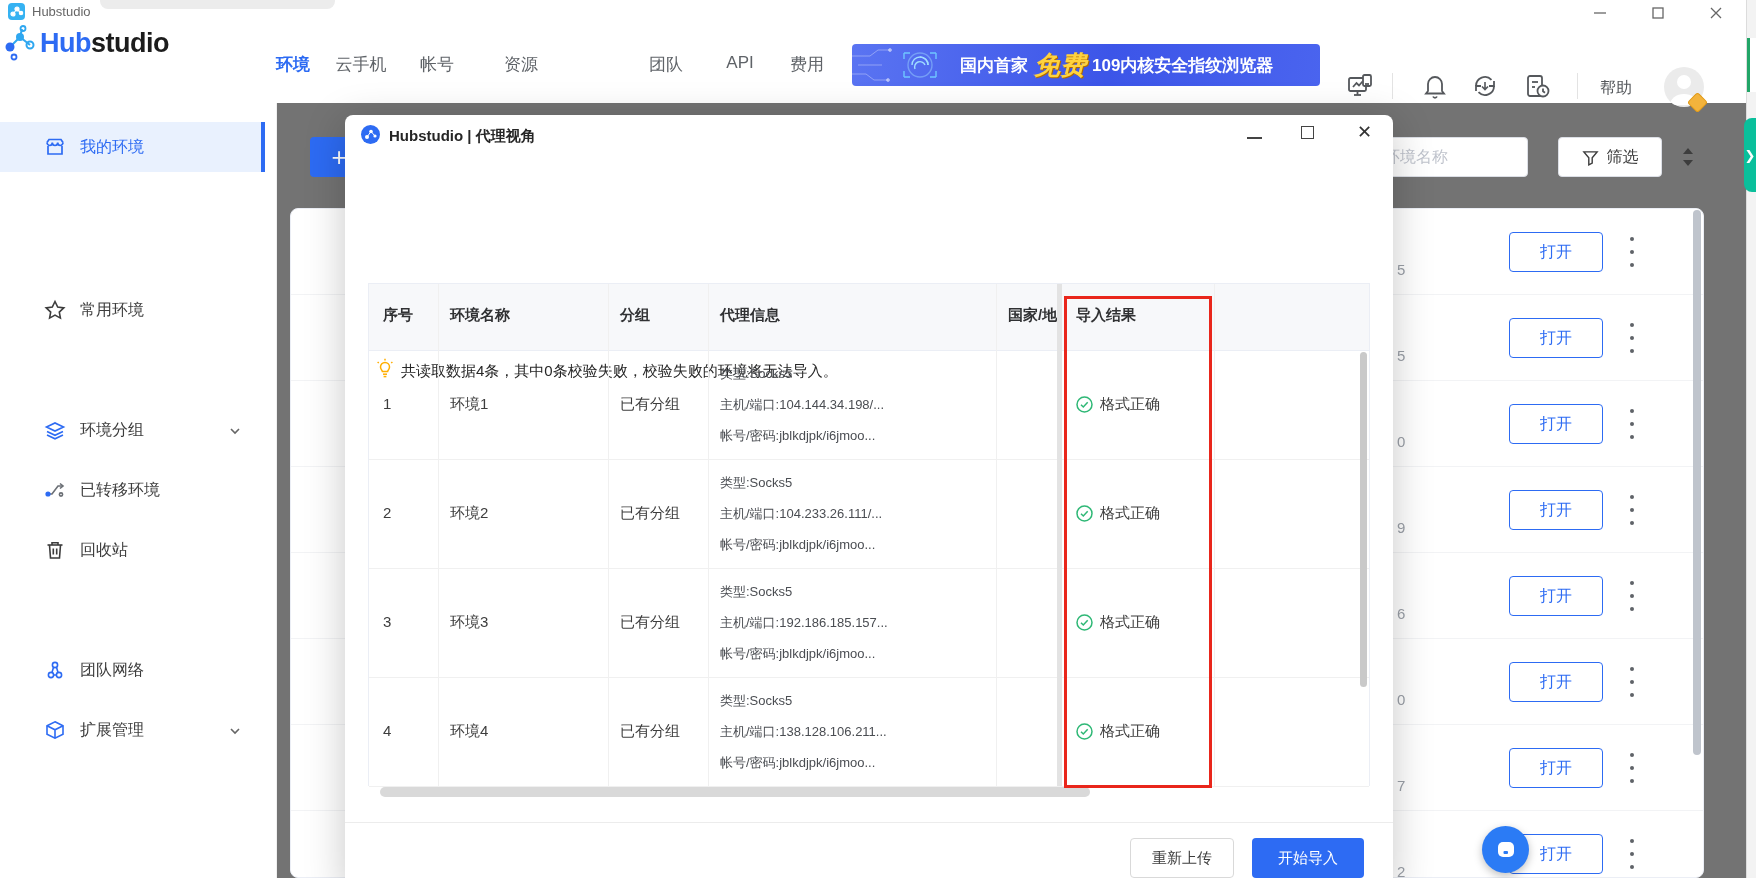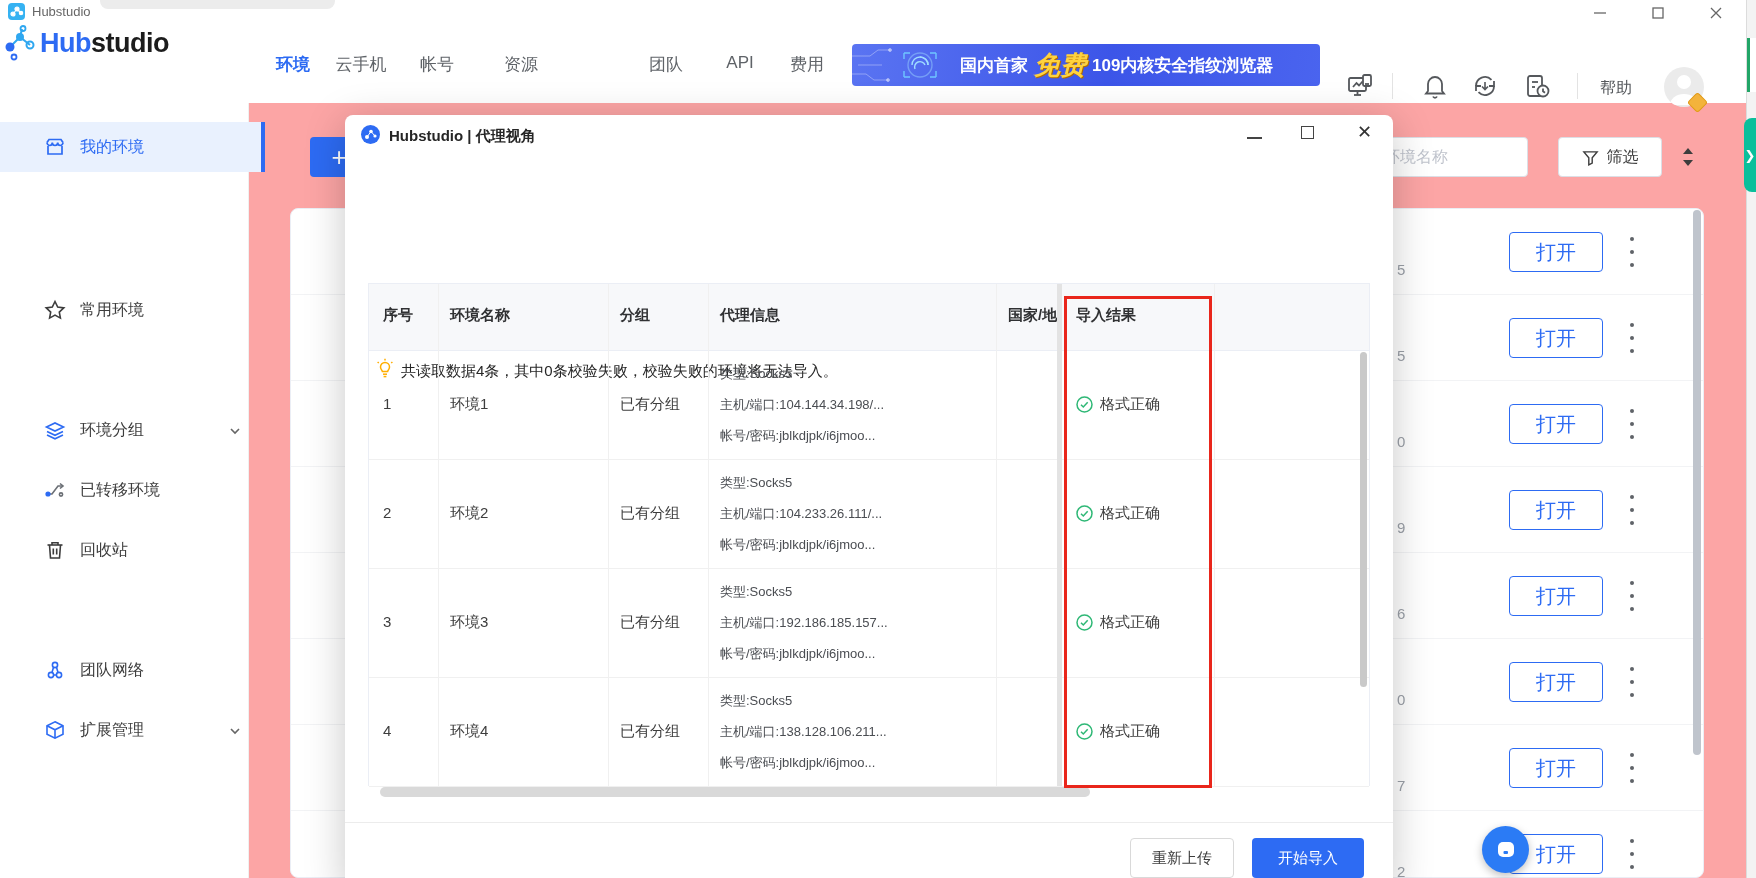--- a/index.html
+++ b/index.html
@@ -1,18 +1,18 @@
 <!DOCTYPE html>
 <html><head>
 <meta charset="utf-8">
 <style>
   * { margin:0; padding:0; box-sizing:border-box; }
   html,body { background:#888; }
   #stage {
-    position:relative; width:1756px; height:878px; background:#fca5a5;
+    position:relative; width:1756px; height:878px; background:#737373;
     font-family:"Liberation Sans","DejaVu Sans",sans-serif; overflow:hidden;
     color:#333;
   }
   .abs { position:absolute; }
 
   
   .os-bar { left:0; top:0; width:1756px; height:25px; background:#fff; }
   .os-pill { left:100px; top:0; width:235px; height:9px; background:#ececec; border-radius:0 0 8px 8px; }
   .os-logo { left:8px; top:3px; width:17px; height:17px; background:#35b2f2; border-radius:4px; }
   .os-title { left:32px; top:4px; font-size:13px; color:#666; }
@@ -31,42 +31,42 @@
             display:flex; align-items:center; }
   .banner-text { color:#fff; font-size:17px; font-weight:bold; white-space:nowrap; }
   .banner-free { color:#ffd23e; font-size:26px; font-weight:bold; font-style:italic; margin:0 6px; text-shadow:1px 1px 0 #b06a00; }
   .hdr-divider { top:48px; width:1px; height:26px; background:#e3e3e3; }
   .hdr-icon { top:47px; width:28px; height:28px; }
   .help-label { left:1600px; top:53px; font-size:16px; color:#55585c; }
   .avatar { left:1664px; top:42px; width:40px; height:40px; border-radius:50%; background:#ebebeb; overflow:hidden; }
   .gem { left:1690px; top:70px; width:15px; height:15px; background:#f3b33c; transform:rotate(45deg); border-radius:3px; border:1.5px solid #e09a18; }
 
   
-  .sidebar { left:0; top:103px; width:249px; height:775px; background:#fff; border-right:1px solid #f0f0f0; }
+  .sidebar { left:0; top:103px; width:277px; height:775px; background:#fff; border-right:1px solid #f0f0f0; }
   .side-item { left:0; width:261px; height:50px; display:flex; align-items:center; }
   .side-item .lbl { font-size:16px; color:#3d3d3d; margin-left:14px; }
   .side-item.active { background:#e9f1fe; }
   .side-item.active .lbl { color:#2d6bf3; }
   .side-ind { left:261px; width:4px; height:50px; background:#2d6bf3; }
   .side-icon { width:22px; height:22px; margin-left:44px; flex:0 0 22px; }
   .side-chevron { position:absolute; left:228px; width:14px; height:14px; }
 
   
   .plus-btn { left:310px; top:137px; width:58px; height:40px; background:#2d6bf3; border-radius:4px;
               color:#fff; font-size:26px; display:flex; align-items:center; justify-content:center; }
   .search-box { left:1280px; top:137px; width:248px; height:40px; border:1px solid #dcdfe6; border-radius:4px; background:#fff; }
   .search-ph { position:absolute; left:103px; top:9px; font-size:16px; color:#bfc3cc; white-space:nowrap; }
   .filter-btn { left:1558px; top:137px; width:104px; height:40px; border:1px solid #dcdfe6; border-radius:4px;
                 background:#fff; display:flex; align-items:center; justify-content:center; gap:8px; font-size:16px; color:#3d3d3d; }
   .sort-ctl { left:1681px; top:146px; width:14px; height:22px; }
   .bg-card { left:290px; top:208px; width:1414px; height:670px; background:#fff; border:1px solid #ebeef5; border-radius:8px; overflow:hidden; }
   .bg-row { position:absolute; left:0; width:1413px; height:86px; border-bottom:1px solid #f2f3f5; }
   .bg-frag { position:absolute; left:1106px; top:52px; font-size:15px; color:#9ba0a8; }
   .open-btn { position:absolute; left:1218px; top:23px; width:94px; height:40px; border:1px solid #2d6bf3; border-radius:4px;
-              color:#2d6bf3; font-size:20px; background:#fff; display:flex; align-items:center; justify-content:center; }
+              color:#2d6bf3; font-size:16px; background:#fff; display:flex; align-items:center; justify-content:center; }
   .more-dots { position:absolute; left:1338px; top:28px; width:6px; height:30px; display:flex; flex-direction:column; justify-content:space-between; align-items:center; }
   .more-dots i { width:4px; height:4px; border-radius:50%; background:#5f6368; }
   .bg-vscroll { left:1693px; top:210px; width:8px; height:545px; background:#bfc4cc; border-radius:4px; }
 
   
   .modal { left:345px; top:115px; width:1048px; height:775px; background:#fff; border-radius:8px;
            box-shadow:0 8px 40px rgba(0,0,0,.22); }
   .m-title { position:absolute; left:44px; top:12px; font-size:15px; font-weight:bold; color:#262626; }
   .m-logo { position:absolute; left:16px; top:10px; width:19px; height:19px; border-radius:50%; background:#2d6bf3; }
   .m-min { position:absolute; left:902px; top:22px; width:15px; height:2px; background:#444; }

